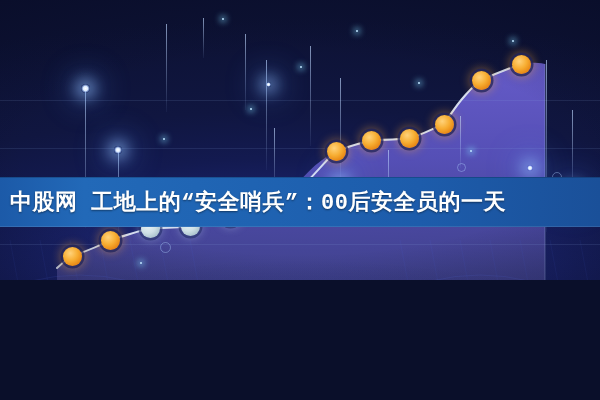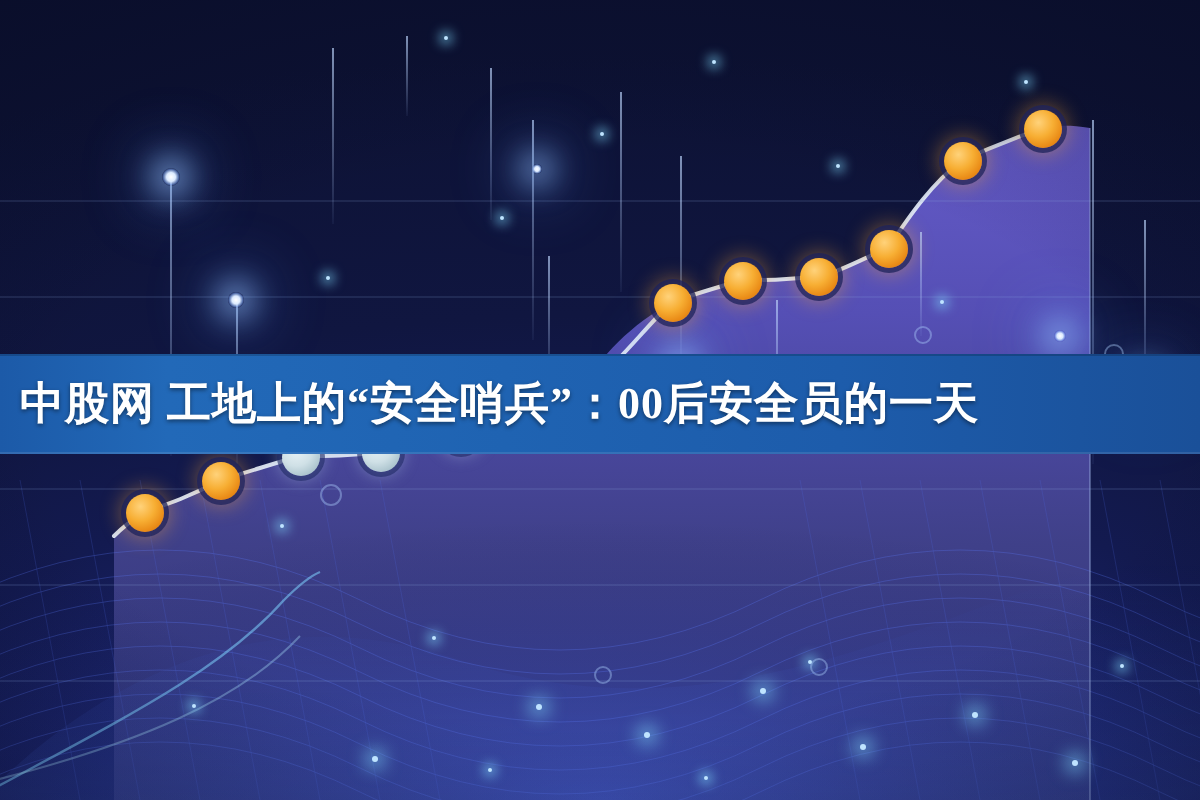--- a/index.html
+++ b/index.html
@@ -1,18 +1,18 @@
 <!DOCTYPE html>
 <html><head>
 <meta charset="utf-8">
 <style>
   html,body{margin:0;padding:0;background:#0a0f2a;}
   #stage{
-    position:relative;width:600px;height:400px;overflow:hidden;
-    font-family:Liberation Serif, serif;
+    position:relative;width:600px;height:280px;overflow:hidden;
+    font-family:Liberation Mono, monospace;
     background:#0e1433;
   }
   
   .bg-base{
     position:absolute;inset:0;
     background:
       radial-gradient(130% 95% at 50% 102%, #2b3aa0 0%, #1c2571 26%, #131a50 48%, #101640 66%, #0d1234 100%),
       linear-gradient(180deg,#0d1334 0%,#111845 40%,#151d52 72%,#121a46 100%);
   }
   .bg-vign{

